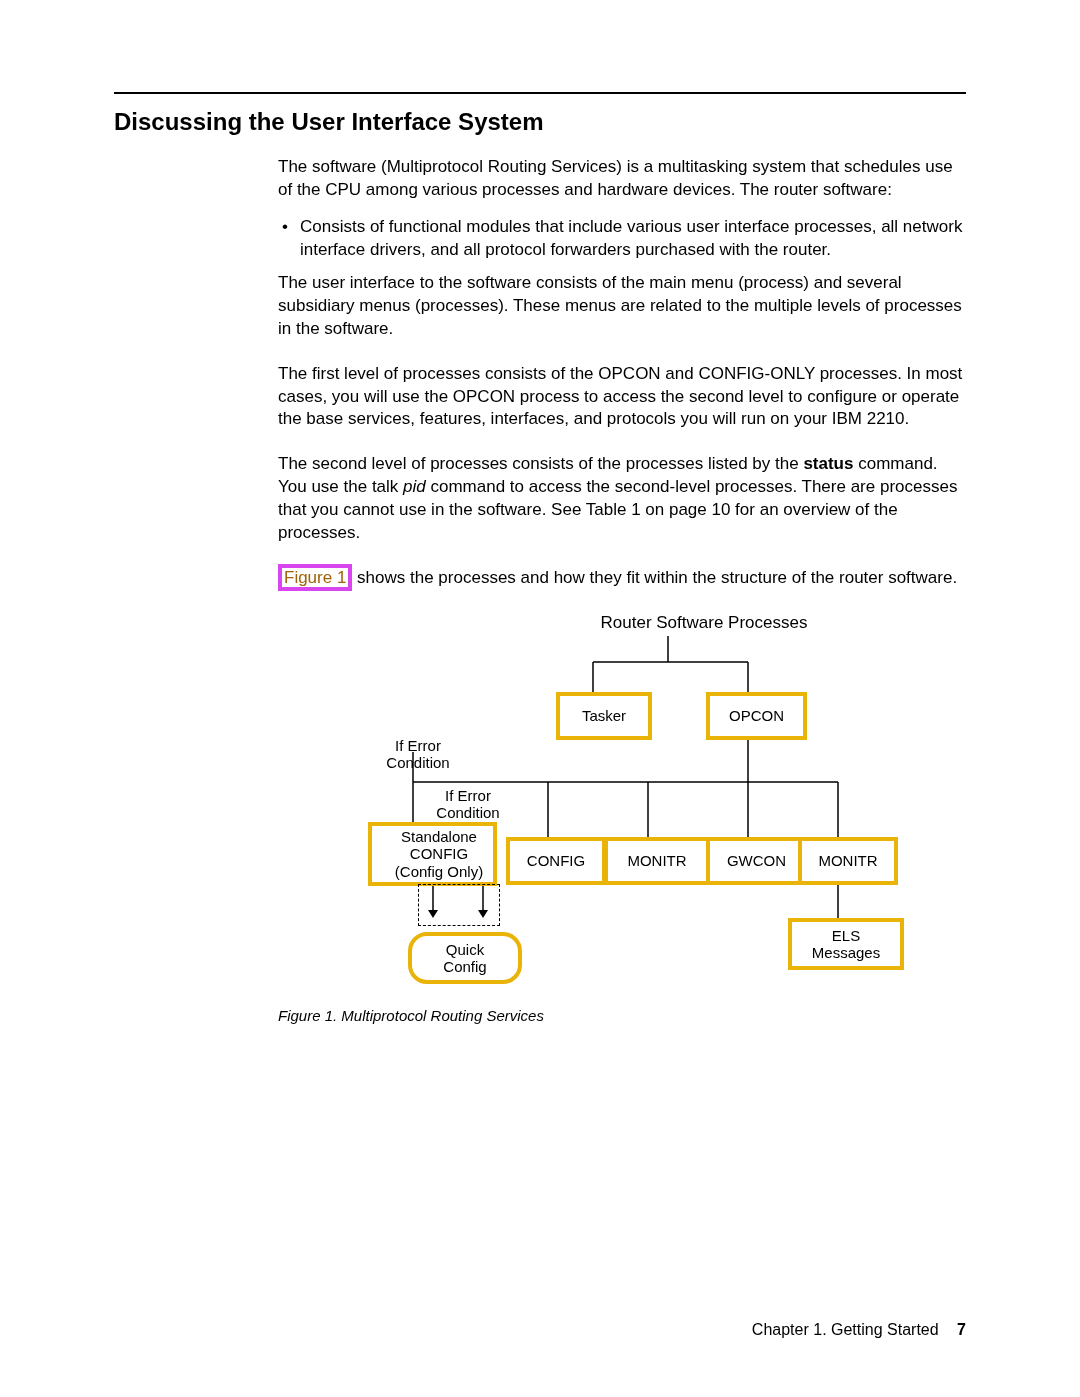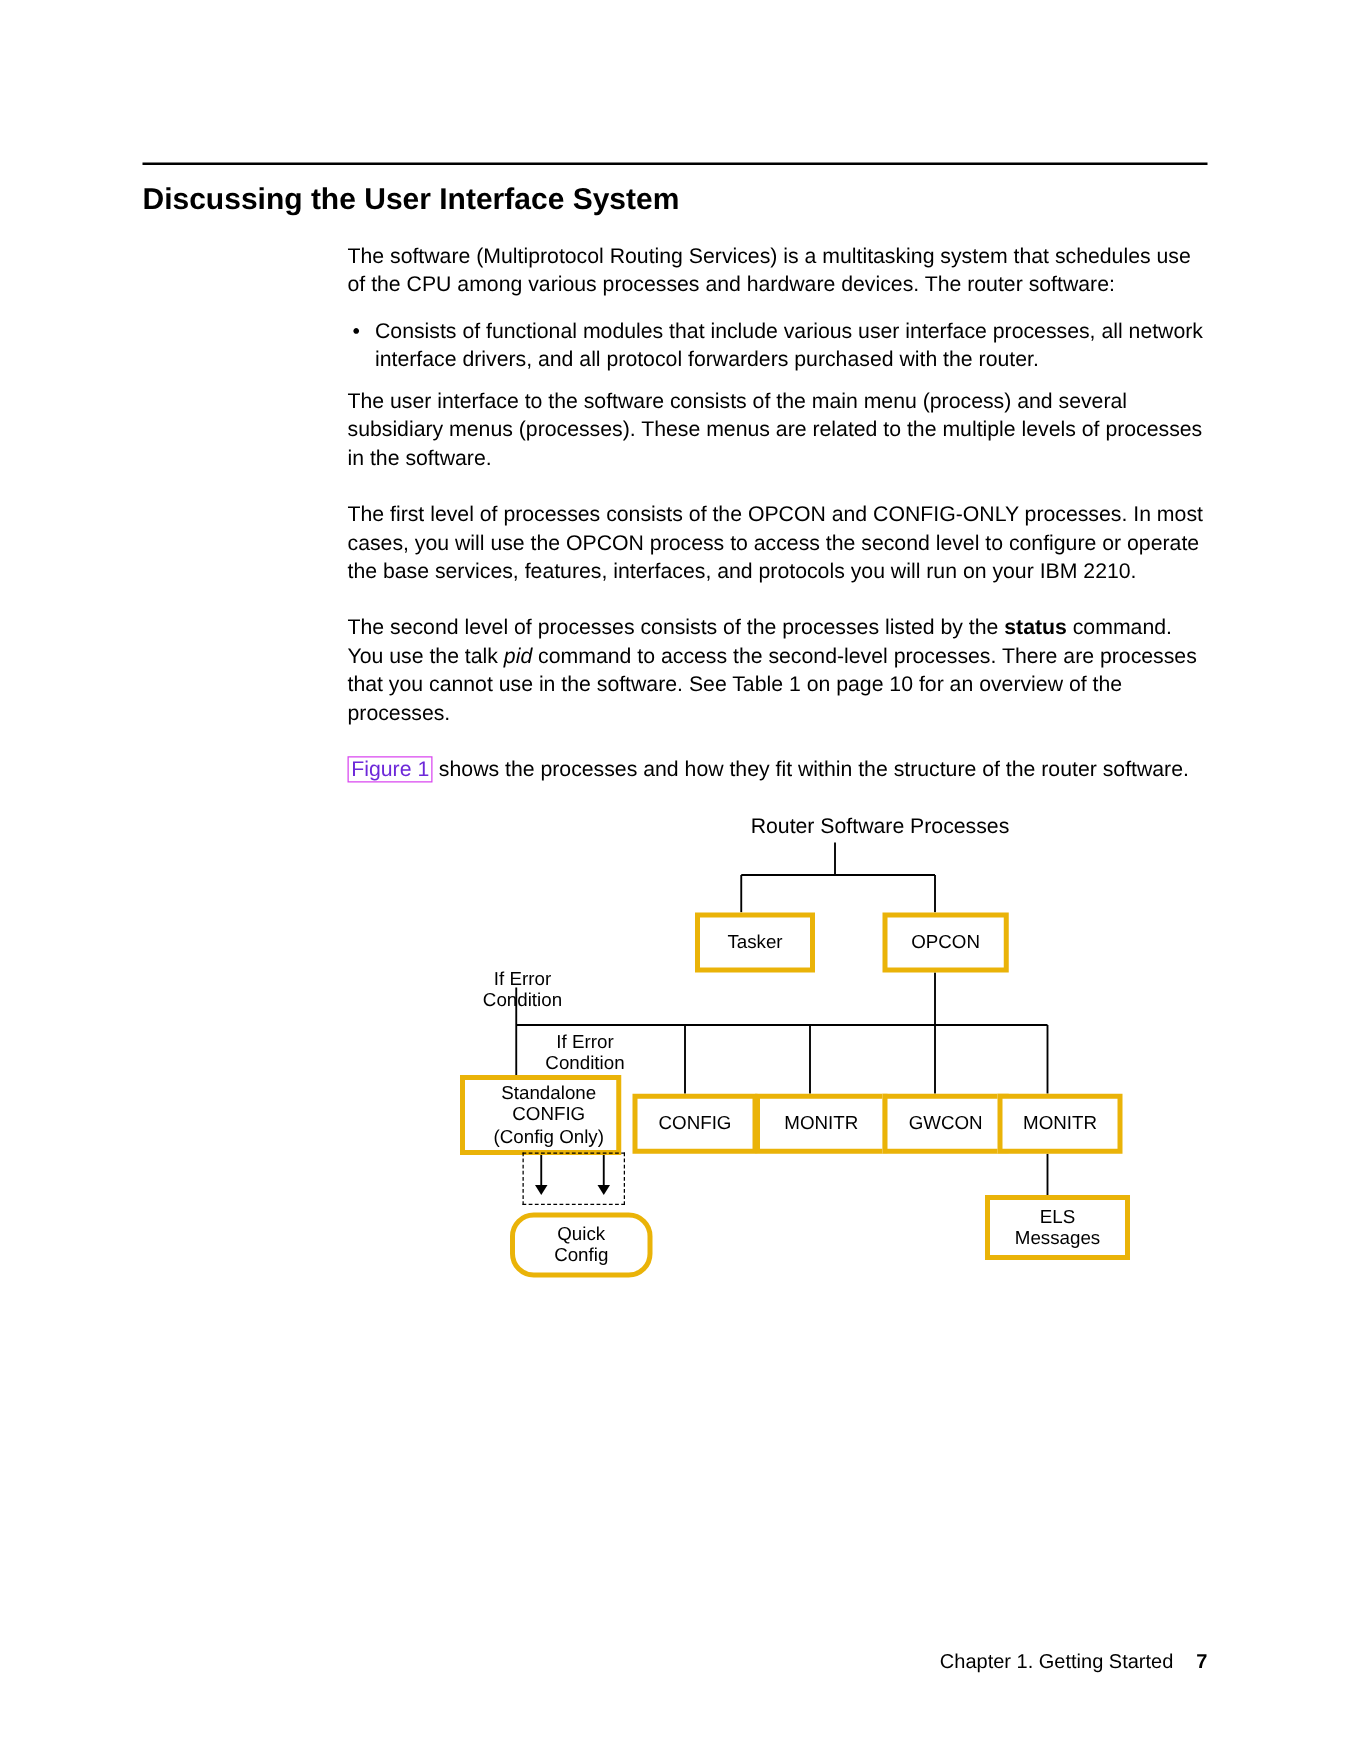--- a/index.html
+++ b/index.html
@@ -10,21 +10,20 @@
     color: #000000;
     width: 1080px;
     height: 1397px;
     position: relative;
   }
   .page {
     position: absolute;
     top: 92px;
     left: 114px;
     right: 114px;
-    margin-top: 38px;
   }
   .rule {
     border-top: 2px solid #000;
     margin-bottom: 14px;
   }
   h2.section {
     font-size: 24px;
     font-weight: bold;
     margin: 0 0 20px 0;
   }
@@ -46,23 +45,23 @@
   }
   ul.bullets li::before {
     content: "•";
     position: absolute;
     left: 4px;
     top: 0;
   }
   .bold { font-weight: bold; }
   .ital { font-style: italic; }
   a.figlink {
-    color: #6d28d9;
+    color: #a16207;
     text-decoration: none;
-    border: 1px solid #d946ef;
+    border: 4px solid #d946ef;
     padding: 0 2px;
   }
   h2.section.spaced-top {
     margin-top: 30px;
   }
   .para-block { margin-bottom: 22px; }
 
   
   .diagram-area {
     position: relative;
@@ -189,19 +188,20 @@
       <div class="dbox" style="left:520px; top:225px; width:84px; height:36px;">MONITR</div>
 
       <div style="position:absolute; left:140px; top:272px; width:80px; height:40px; border:1px dashed #000;"></div>
 
       <div class="dbox" style="left:130px; top:320px; width:98px; height:40px; white-space:pre-line;border-radius:19px;">Quick
 Config</div>
       <div class="dbox" style="left:510px; top:306px; width:100px; height:40px; white-space:pre-line;">ELS
 Messages</div>
     </div>
 
+    <div class="figcaption">Figure 1. Multiprotocol Routing Services</div>
   </div>
 </div>
 
 <div class="footer">
   <span>Chapter 1. Getting Started</span>
   <span class="pg">7</span>
 </div>
 
 </body></html>

